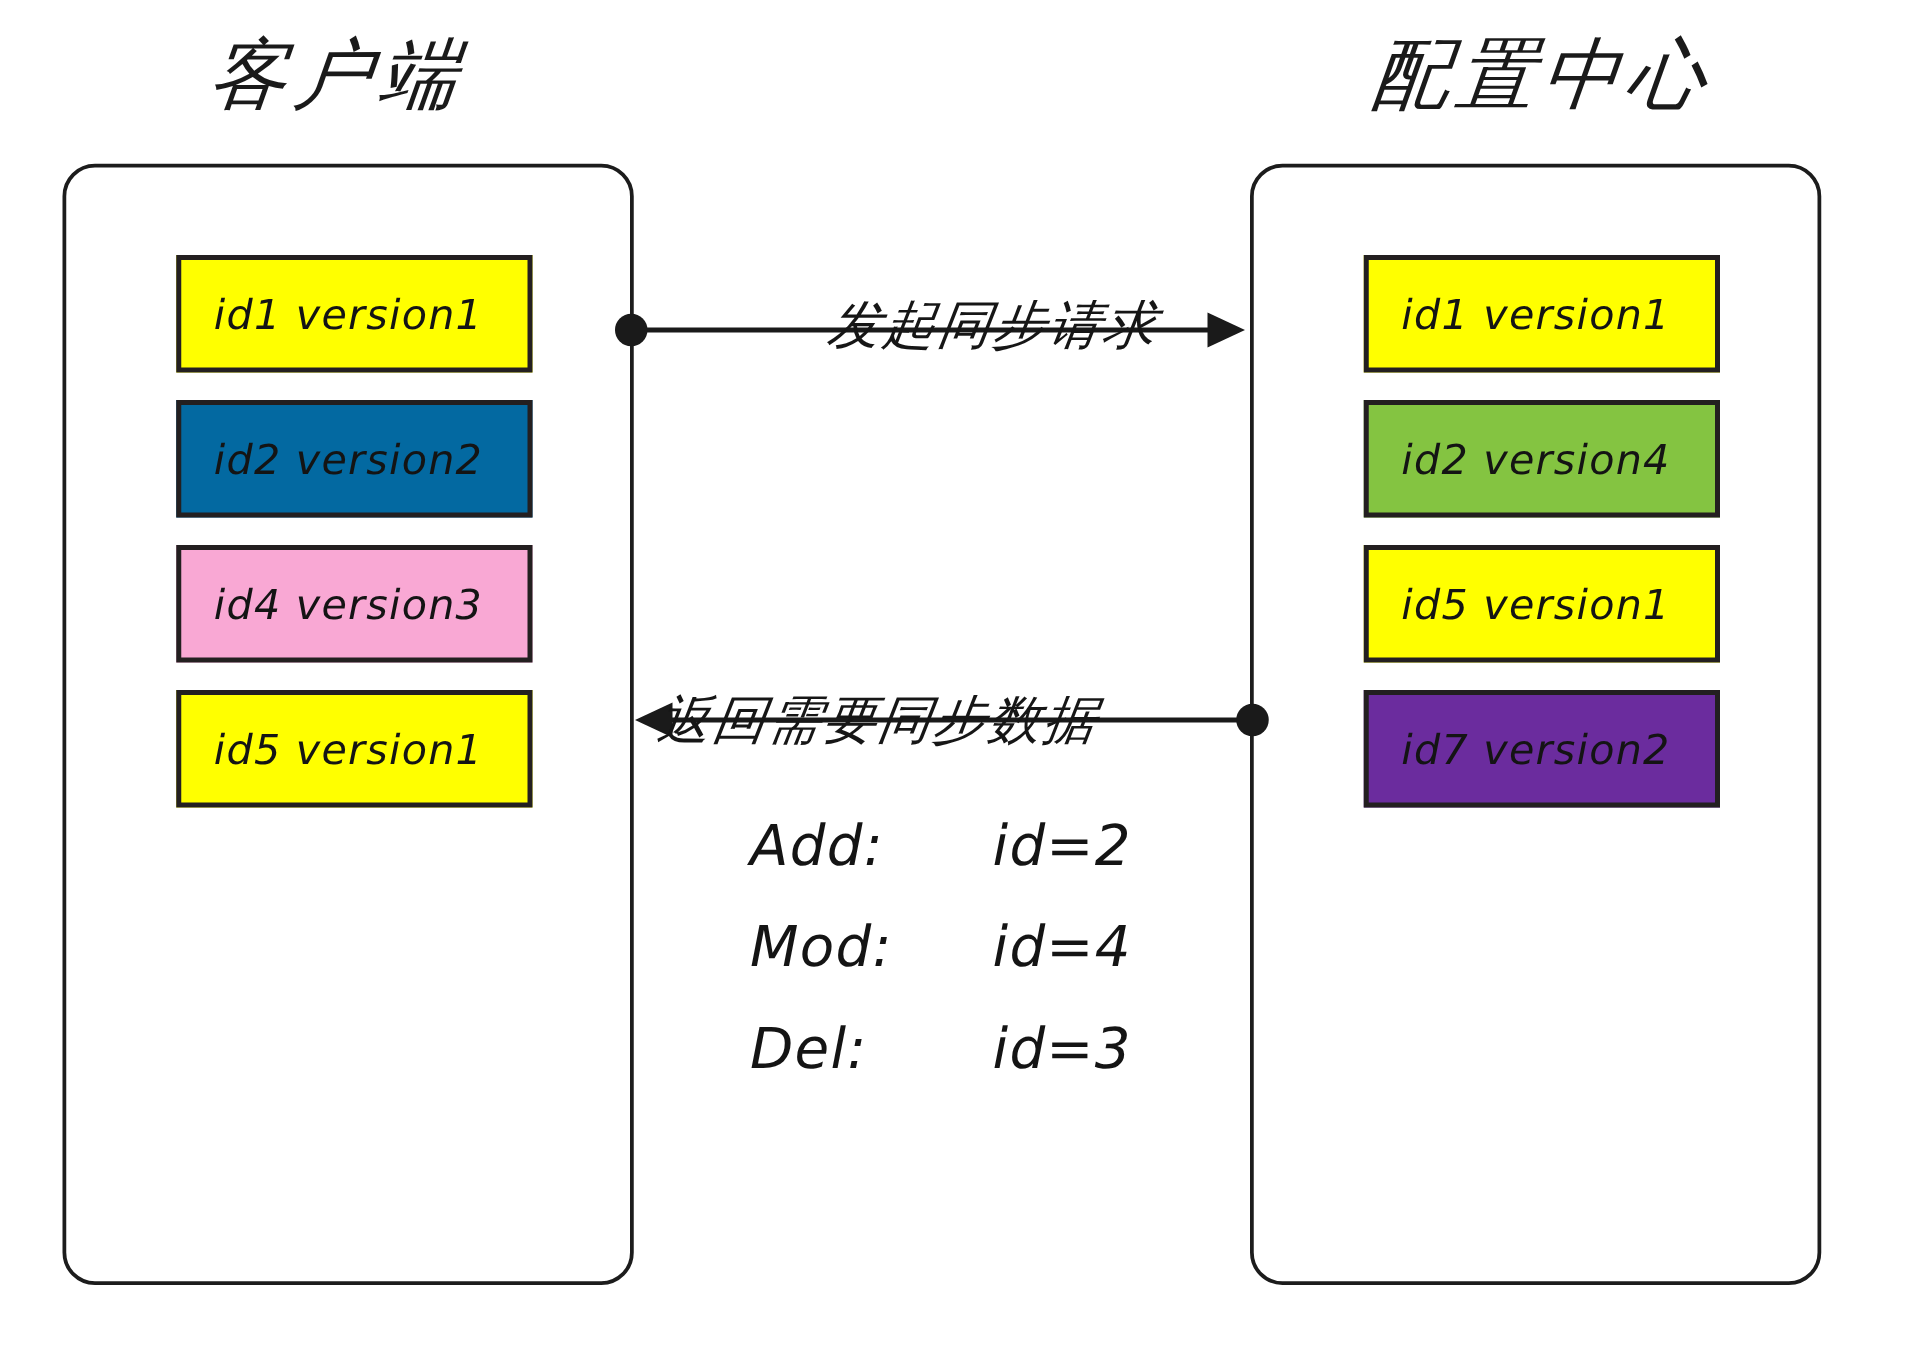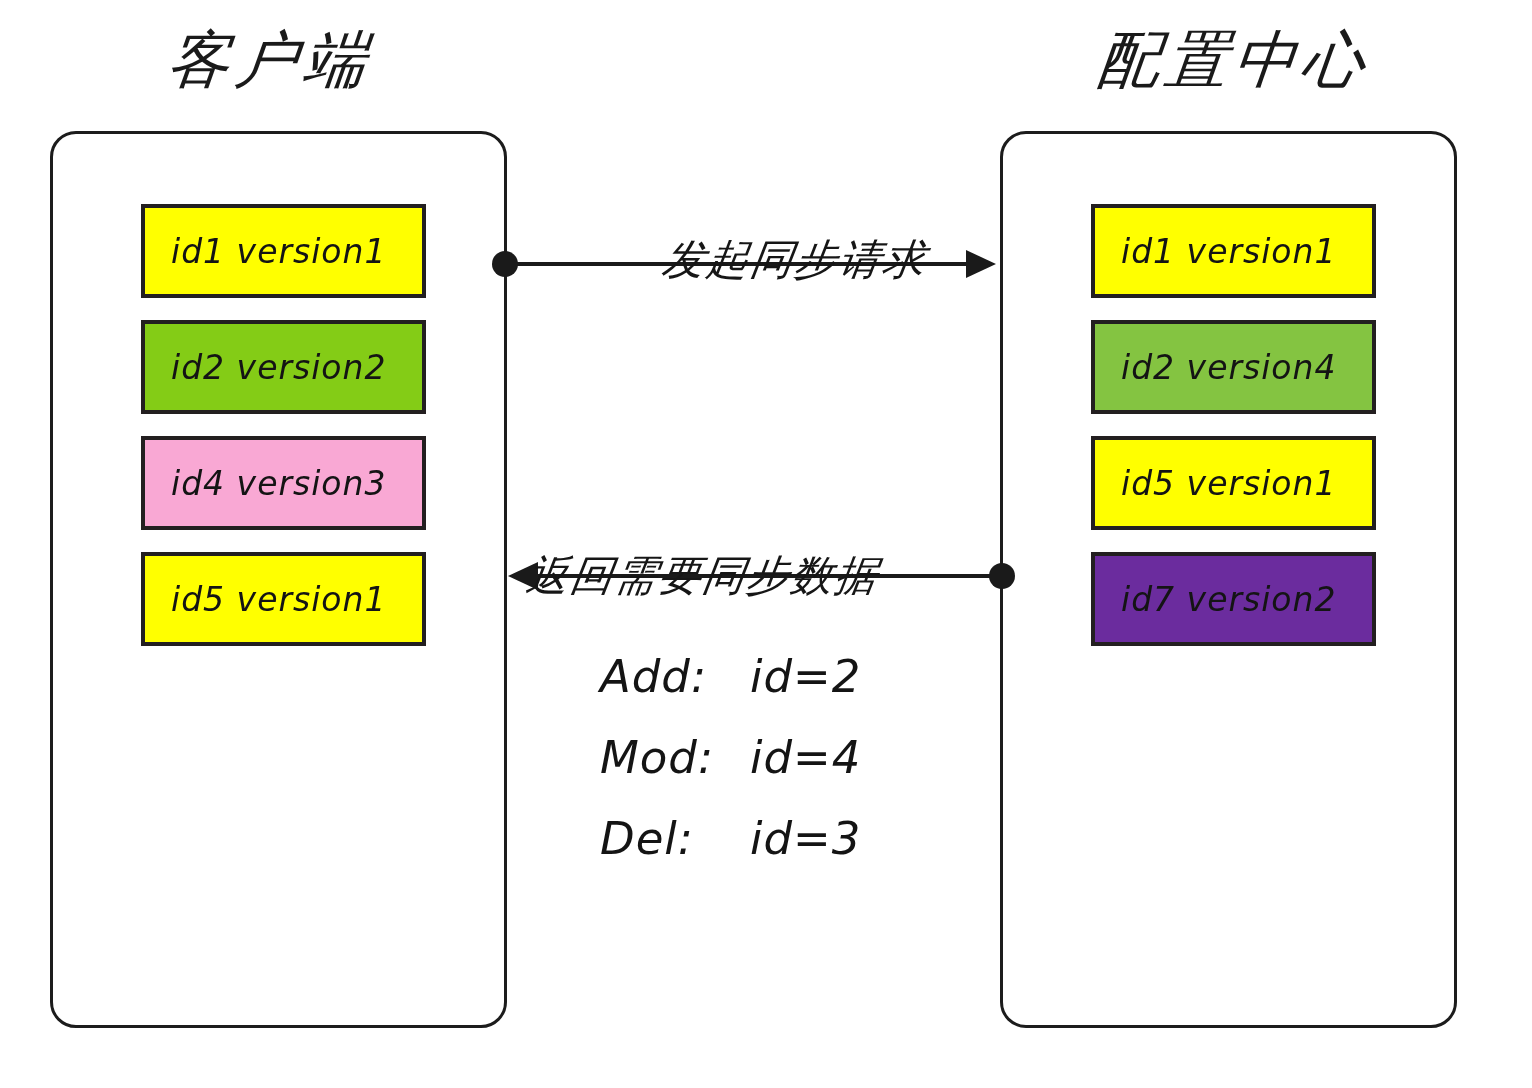--- a/index.html
+++ b/index.html
@@ -102,38 +102,39 @@
   }
   .op-row {
     display: flex;
     align-items: baseline;
     font-family: "DejaVu Sans", sans-serif;
     font-size: 45px;
     color: #141414;
     margin-bottom: 28px;
     font-style: italic;
     letter-spacing: 1px;
+    gap: 44px;
   }
   .op-row .op-name { width: 150px; }
   .op-row .op-value { white-space: nowrap; }
 </style>
 </head>
 <body>
 
 <div id="canvas">
 
   <div class="panel-title" id="title-client">客户端</div>
   <div class="panel-title" id="title-server">配置中心</div>
 
   <div class="panel" id="panel-client">
     <div class="item-list">
       <div class="config-item" style="background: rgb(255, 255, 0);">
         <span class="label">id1 version1</span>
       </div>
-      <div class="config-item" style="background: #84cc16;">
+      <div class="config-item" style="background: #0369a1;">
         <span class="label">id2 version2</span>
       </div>
       <div class="config-item" style="background: #f9a8d4;">
         <span class="label">id4 version3</span>
       </div>
       <div class="config-item" style="background: rgb(255, 255, 0);">
         <span class="label">id5 version1</span>
       </div>
     </div>
   </div>

